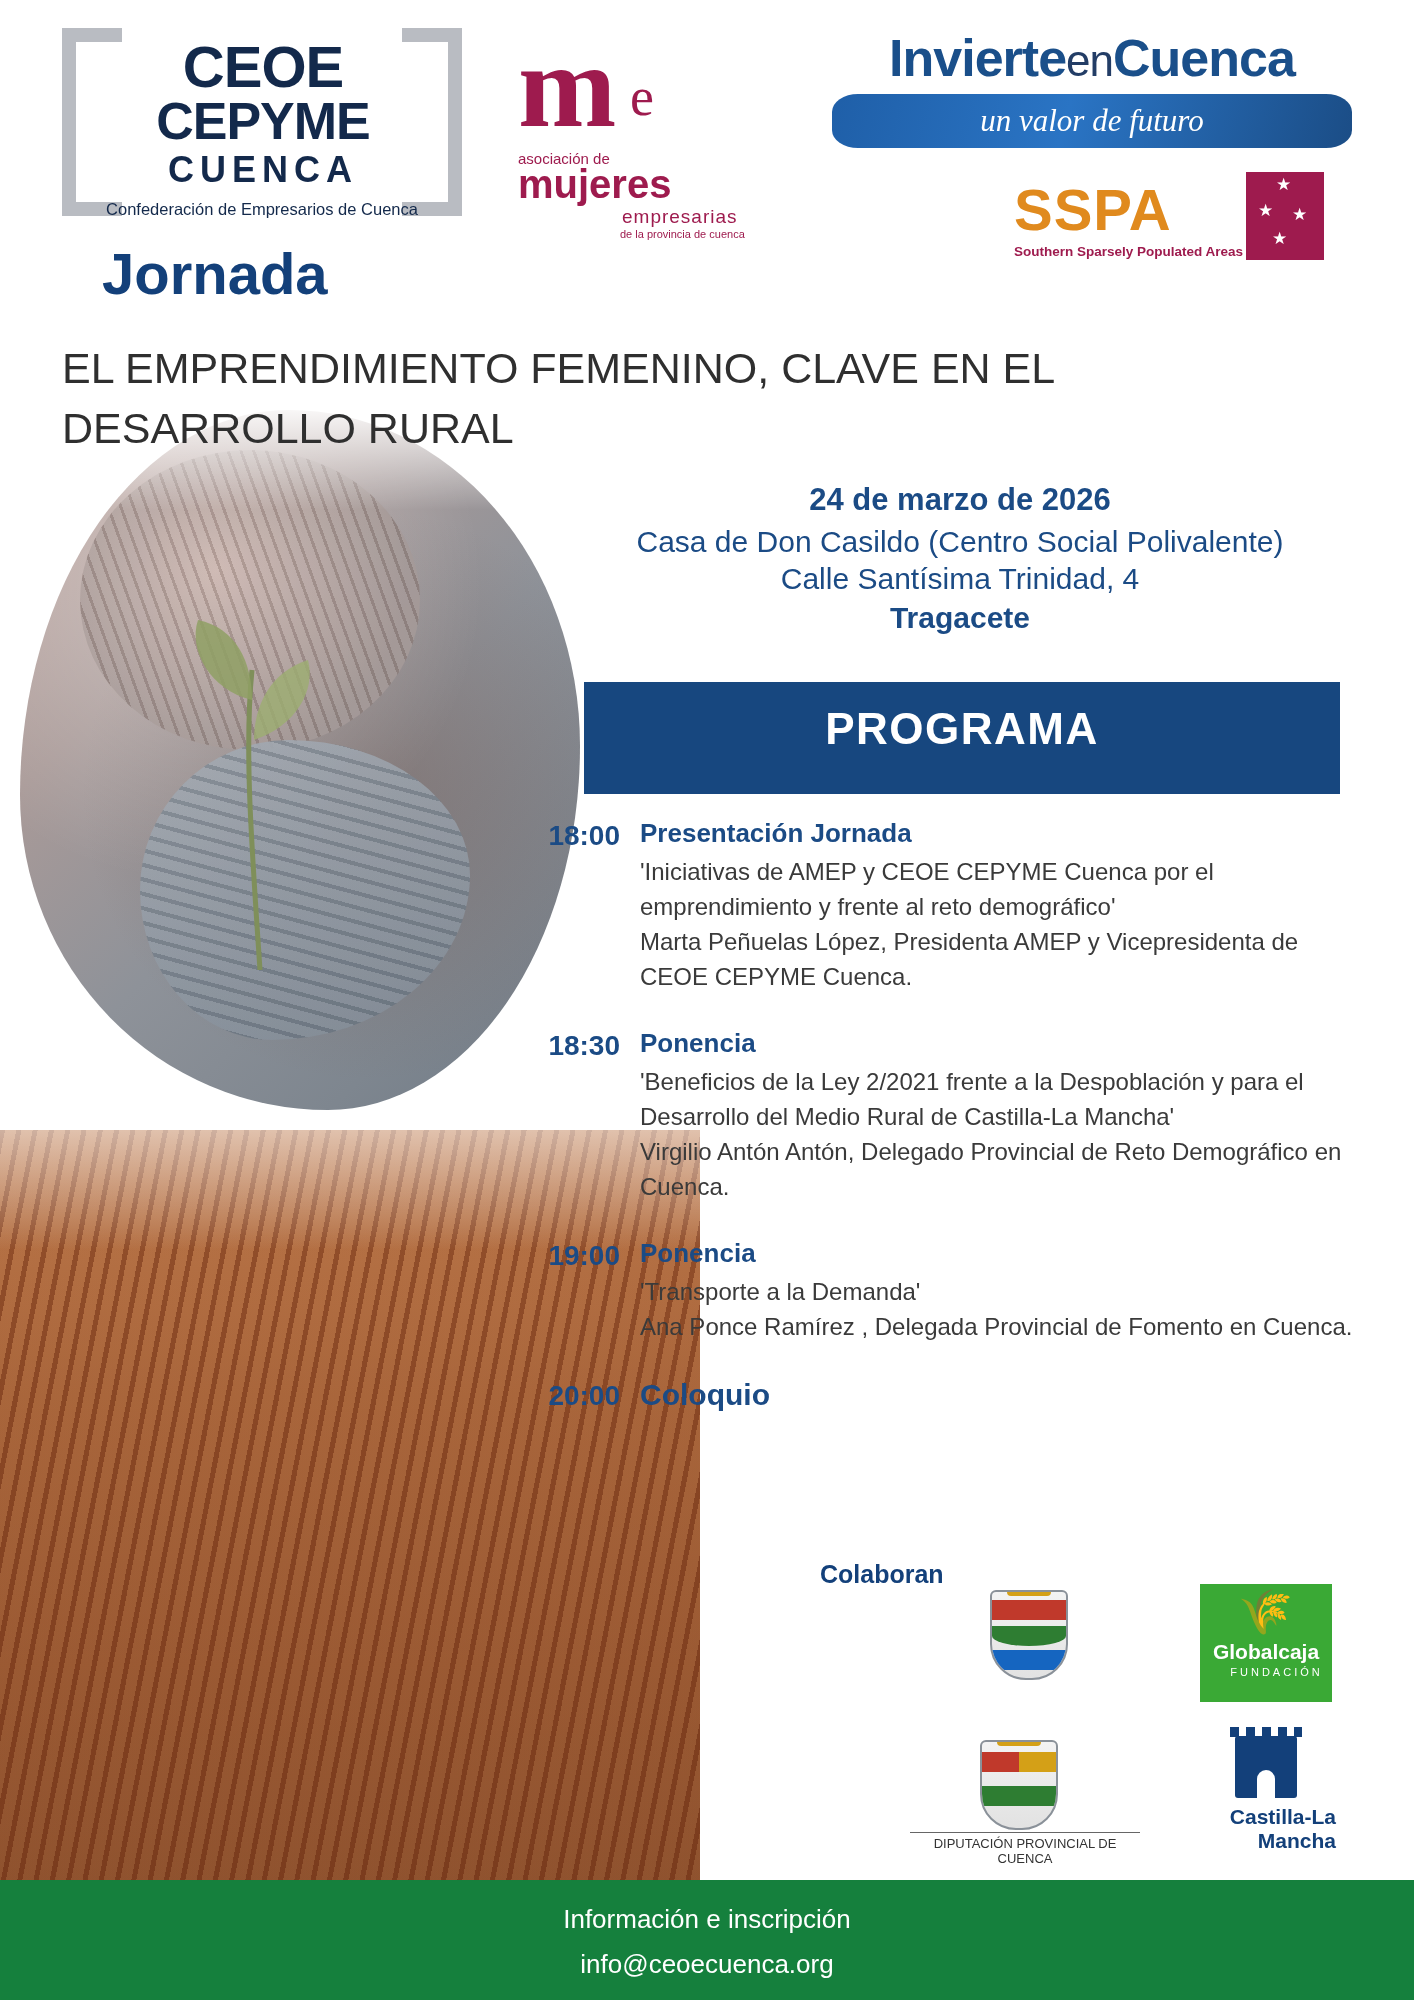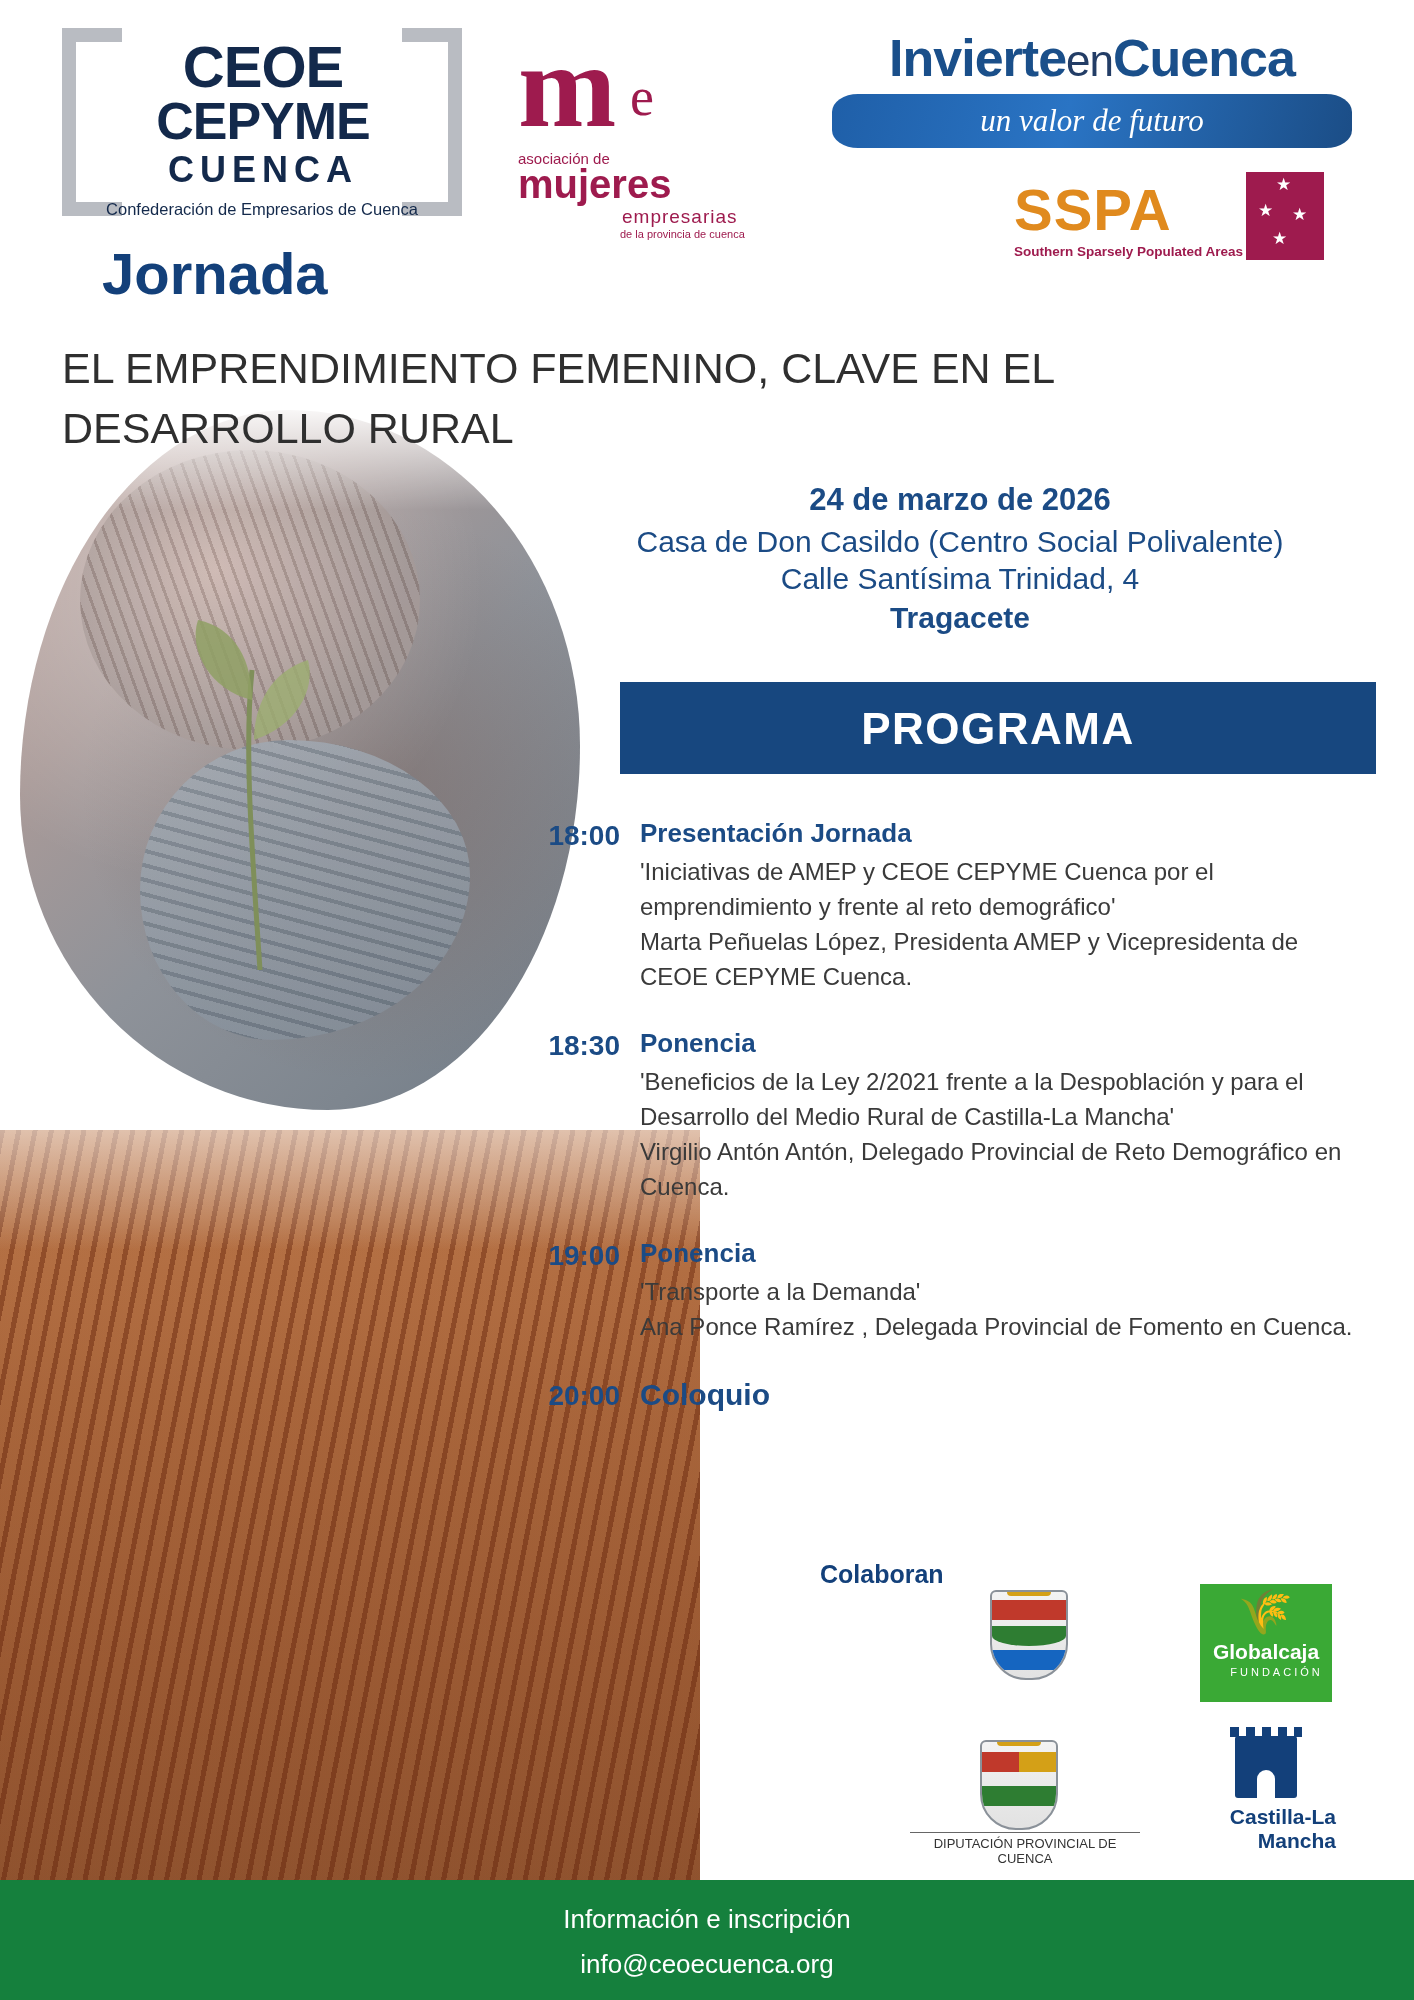--- a/index.html
+++ b/index.html
@@ -280,24 +280,24 @@
     color: #1b4b85;
   }
   .event-date { font-size: 31px; font-weight: bold; }
   .event-venue { font-size: 30px; margin-top: 7px; }
   .event-street { font-size: 30px; margin-top: 3px; }
   .event-town { font-size: 30px; font-weight: bold; margin-top: 5px; }
 
   
   .programa-bar {
     position: absolute;
-    left: 620px;
+    left: 584px;
     top: 682px;
     width: 756px;
-    height: 92px;
+    height: 112px;
     background: #17477f;
   }
   .programa-bar span {
     display: block;
     text-align: center;
     line-height: 94px;
     color: #ffffff;
     font-size: 44px;
     font-weight: bold;
     letter-spacing: 1.5px;

